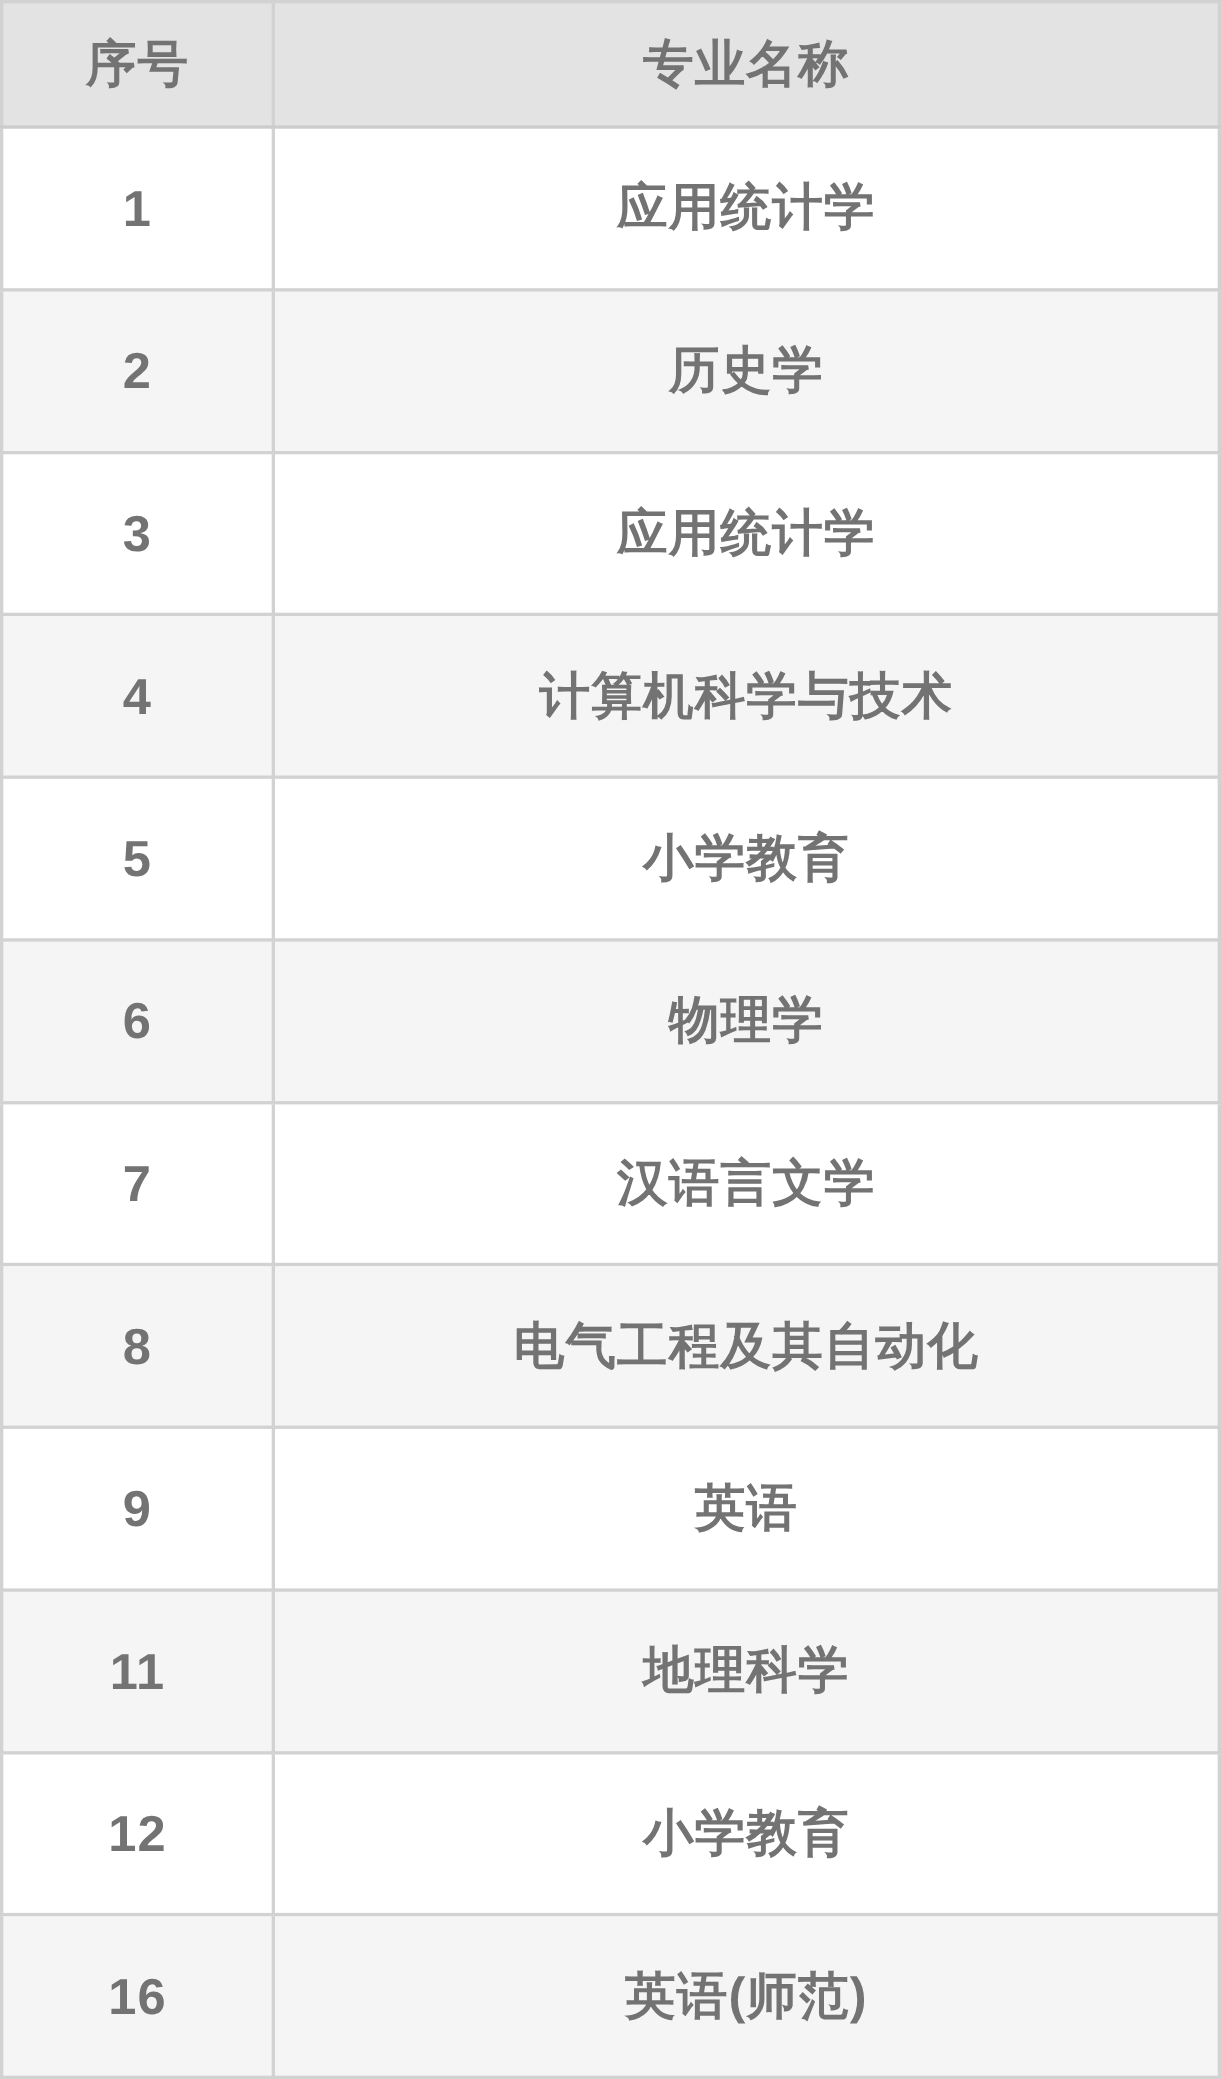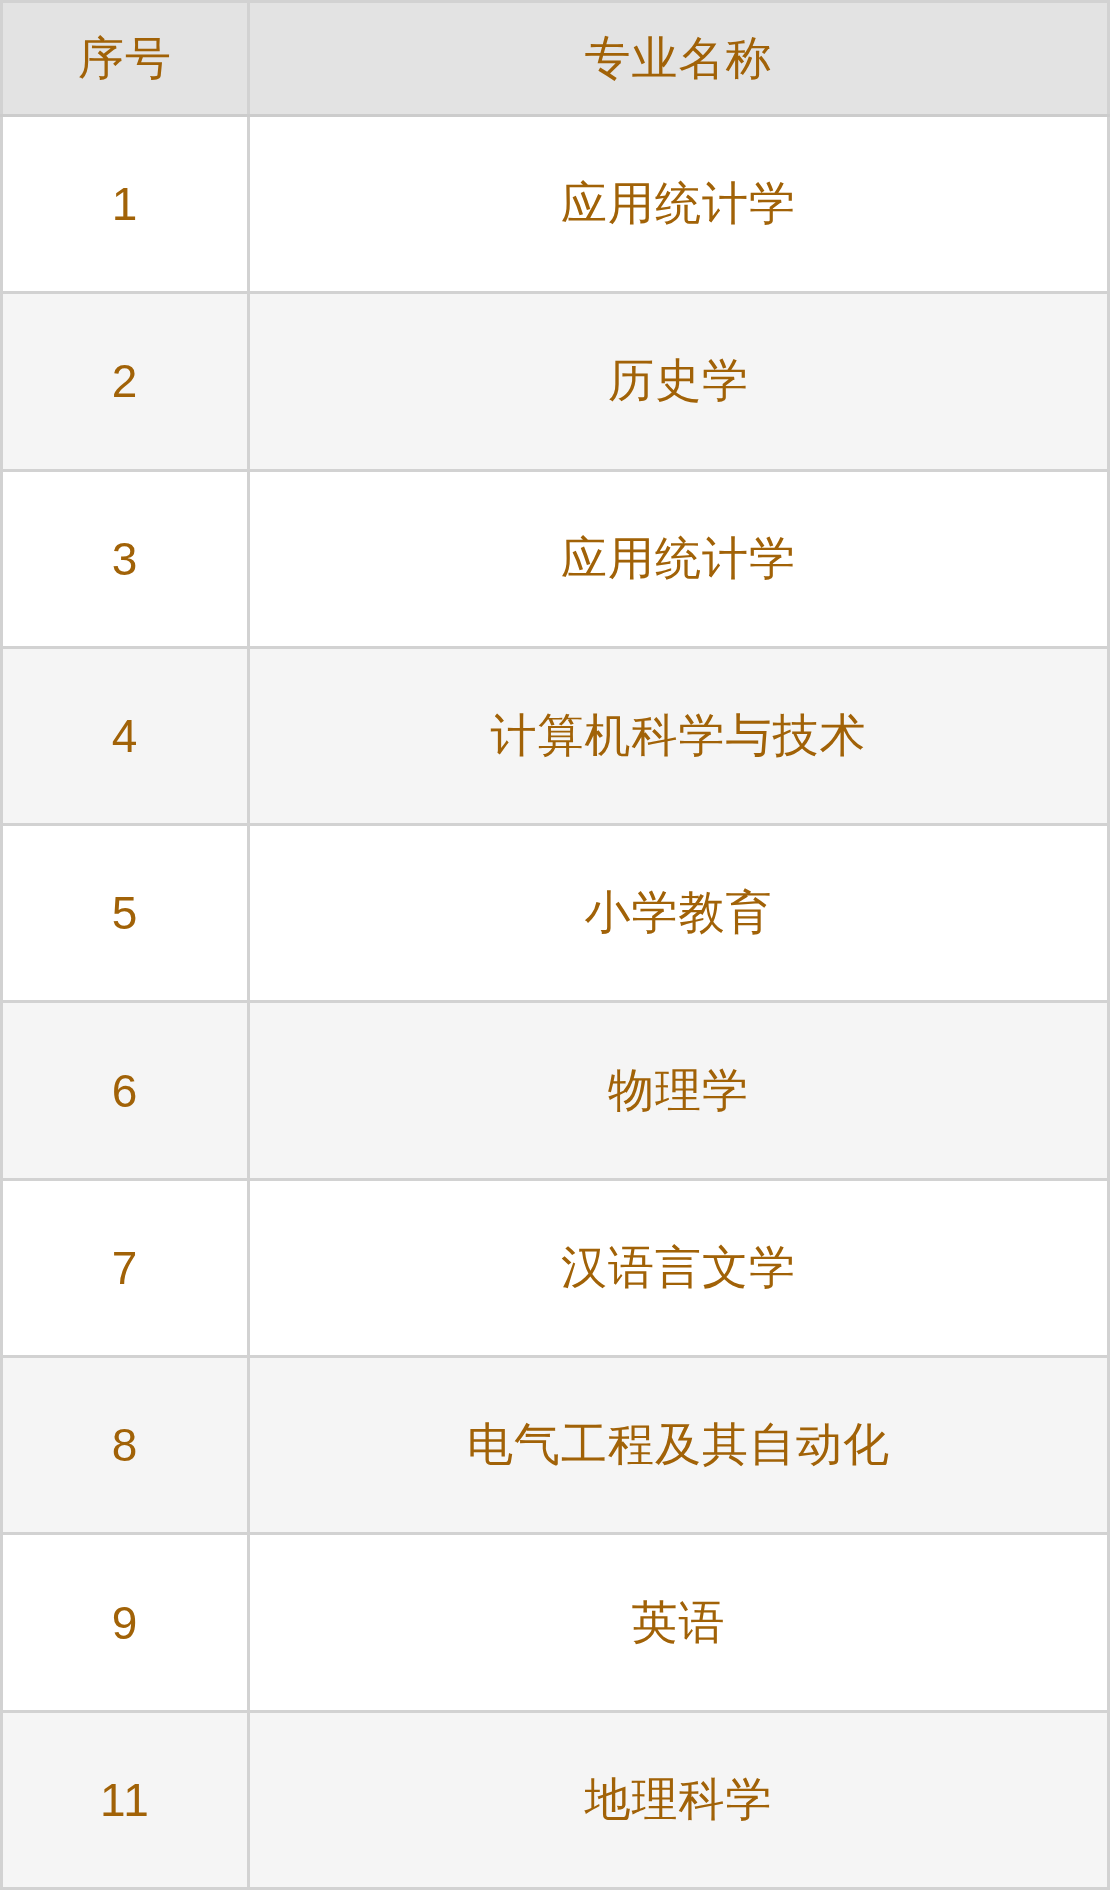--- a/index.html
+++ b/index.html
@@ -18,22 +18,22 @@
     border-collapse: collapse;
     table-layout: fixed;
   }
   table.majors col.c-index { width: 247px; }
   table.majors th,
   table.majors td {
     border: 3px solid #d2d2d2;
     text-align: center;
     vertical-align: middle;
     font-size: 46px;
-    font-weight: 400;
-    color: #a16207;
+    font-weight: 700;
+    color: #737373;
     padding: 0;
     letter-spacing: 1px;
   }
   table.majors thead th {
     background: #e3e3e3;
     height: 111px;
     border-bottom-color: #cccccc;
   }
   table.majors tbody tr:nth-child(odd) td  { background: #ffffff; }
   table.majors tbody tr:nth-child(even) td { background: #f5f5f5; }
@@ -86,14 +86,22 @@
         <td>电气工程及其自动化</td>
       </tr>
       <tr>
         <td>9</td>
         <td>英语</td>
       </tr>
       <tr>
         <td>11</td>
         <td>地理科学</td>
       </tr>
+      <tr>
+        <td>12</td>
+        <td>小学教育</td>
+      </tr>
+      <tr>
+        <td>16</td>
+        <td>英语(师范)</td>
+      </tr>
     </tbody>
 </table>
 
 </body></html>

